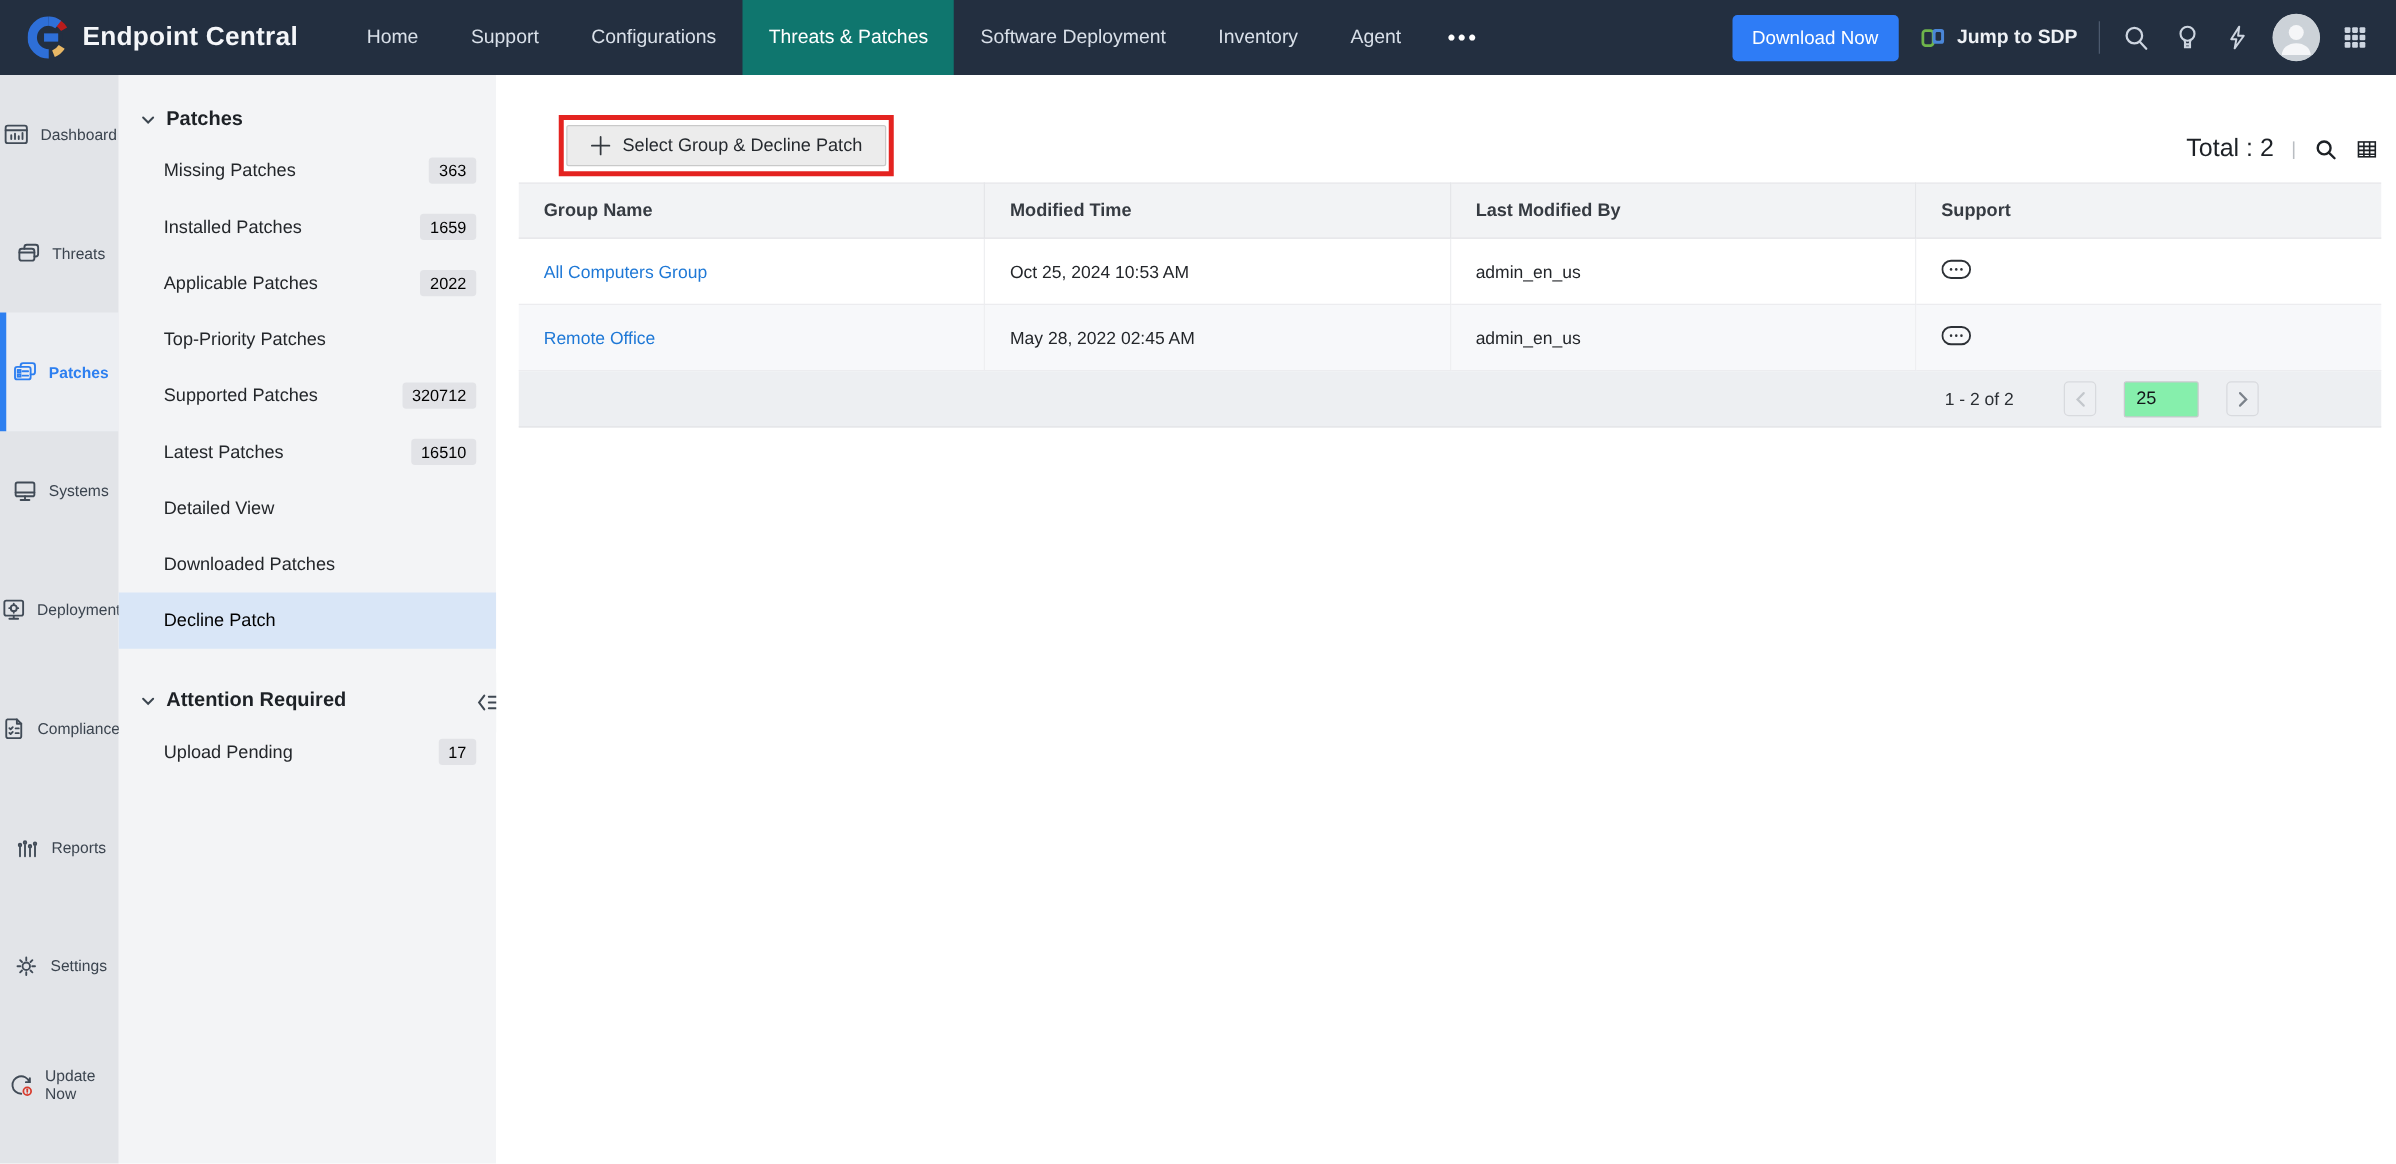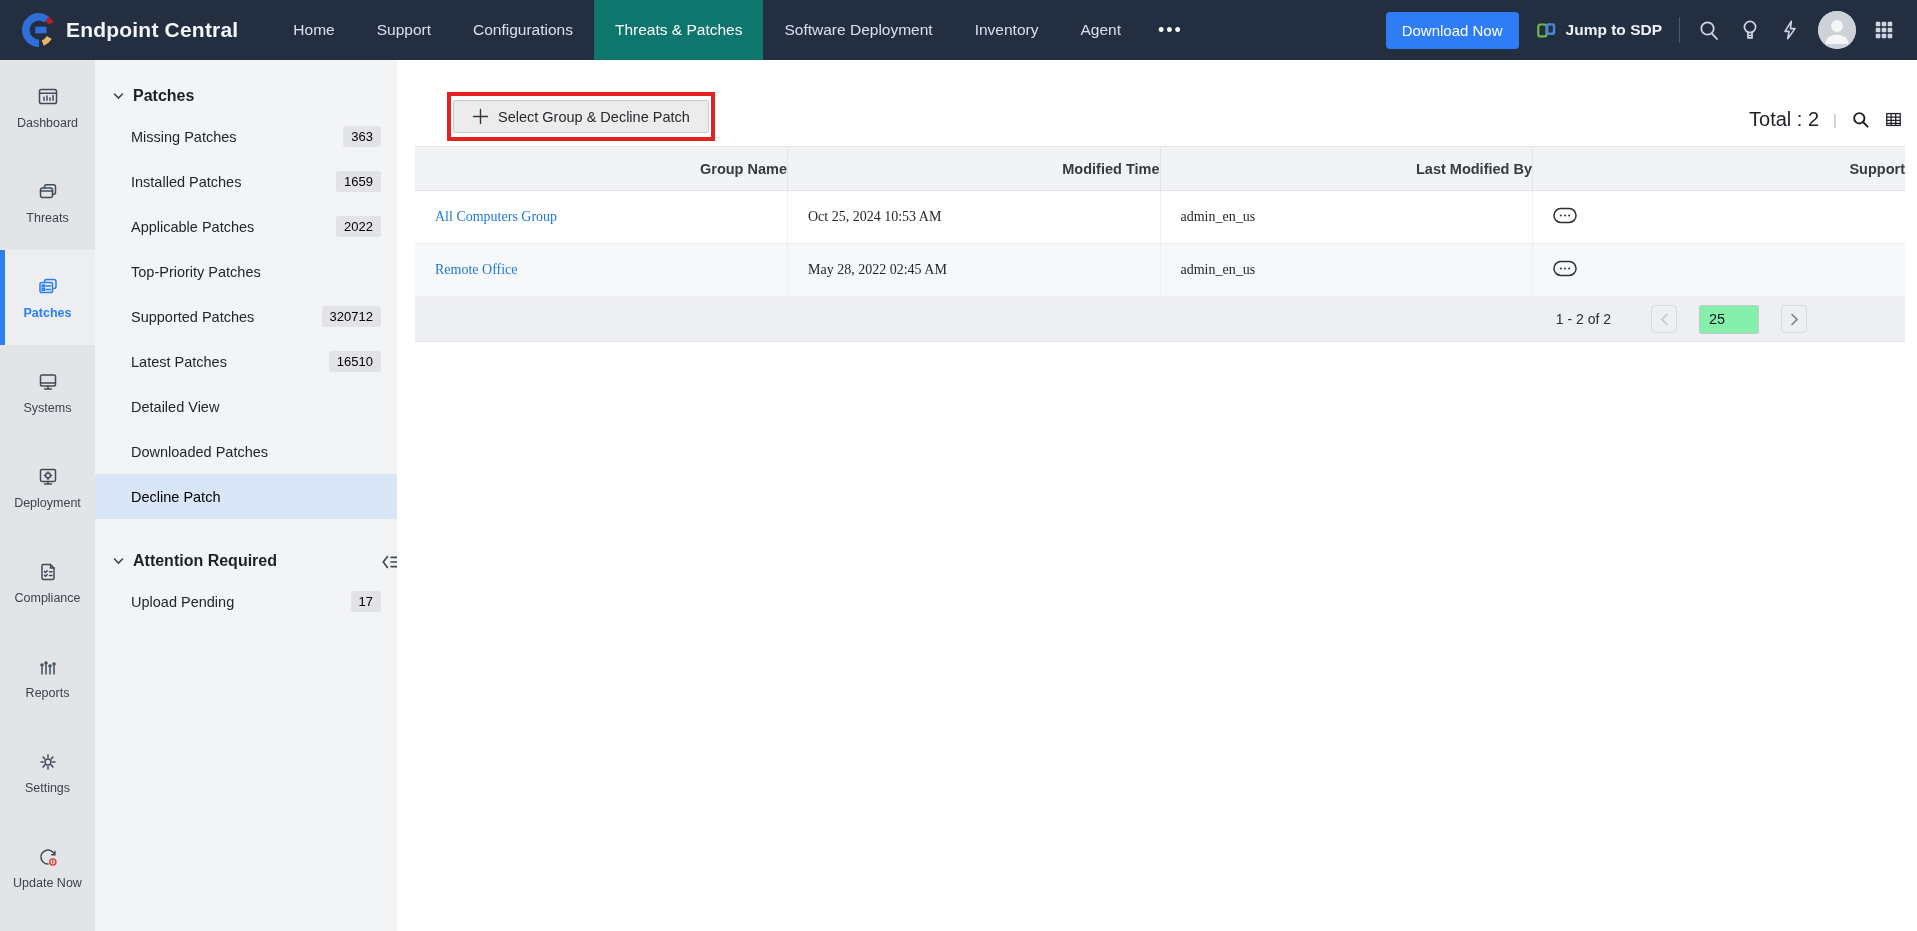--- a/index.html
+++ b/index.html
@@ -21,21 +21,21 @@
   .sdp-text { color:#eef1f5; font-size:15.5px; font-weight:bold; white-space:nowrap; }
   .nav-divider { width:1px; height:26px; background:#4b596d; }
   .icon-btn { display:flex; align-items:center; justify-content:center; cursor:pointer; color:#cdd5e0; }
   .avatar { width:38px; height:38px; border-radius:50%; background:#ccd2d8; overflow:hidden; cursor:pointer; }
 
   
   .layout { flex:1; display:flex; min-height:0; }
 
   
   .rail { width:95px; background:#e2e4e8; display:flex; flex-direction:column; flex-shrink:0; }
-  .rail-item { height:95px; display:flex; flex-direction:column; align-items:center; justify-content:center; gap:7px;
+  .rail-item { height:95px; display:flex; flex-direction:row; align-items:center; justify-content:center; gap:7px;
                color:#414b57; cursor:pointer; border-left:5px solid transparent; padding-right:5px; }
   .rail-item .rail-label { font-size:12.5px; color:#3b444f; }
   .rail-item.active { background:#eceef2; border-left-color:#2d7ff0; }
   .rail-item.active, .rail-item.active .rail-label { color:#2d7ff0; }
   .rail-item.active .rail-label { font-weight:bold; }
 
   
   .panel { width:302px; background:#f3f4f6; flex-shrink:0; position:relative; padding-top:18px; }
   .section-title { display:flex; align-items:center; gap:9px; padding-left:18px; height:36px;
                    font-size:16px; font-weight:bold; color:#1d2126; cursor:pointer; }
@@ -56,25 +56,25 @@
   .select-btn { display:flex; align-items:center; gap:9px; background:#ececec; border:1px solid #c9c9c9; border-radius:2px;
                 height:33px; padding:0 18px; font-size:14.5px; font-family:inherit; color:#25292e; cursor:pointer; white-space:nowrap; }
   .meta-cluster { margin-left:auto; display:flex; align-items:center; gap:14px; color:#1d2126; padding-top:6px; }
   .total-label { font-size:20px; }
   .meta-sep { color:#b9bdc2; font-size:15px; }
   .meta-icon { display:flex; align-items:center; cursor:pointer; color:#1d2126; }
 
   
   .grid-table { margin:13px 12px 0 18px; width:calc(100% - 30px); border-collapse:collapse; table-layout:fixed; }
   .grid-table th { background:#f2f3f5; border-top:1px solid #e3e4e7; border-bottom:1px solid #e3e4e7;
-                   height:44px; text-align:right; font-size:14.5px; color:#363b42; padding-left:20px;
+                   height:44px; text-align:left; font-size:14.5px; color:#363b42; padding-left:20px;
                    border-right:1px solid #e5e6e9; }
   .grid-table th:last-child { border-right:none; }
   .grid-table td { height:53px; font-size:14px; padding-left:20px; border-right:1px solid #eeeff1;
-                   border-bottom:1px solid #ececef; color:#23262a;font-family:Liberation Serif, serif; }
+                   border-bottom:1px solid #ececef; color:#23262a; }
   .grid-table td:last-child { border-right:none; }
   .grid-table tr.alt td { background:#f7f8fa; }
   a.group-link { color:#1e78d6; text-decoration:none; font-size:14px; cursor:pointer; }
   .ellipsis-btn { display:inline-flex; cursor:pointer; color:#2d3136; }
 
   .table-footer { margin:0 12px 0 18px; width:calc(100% - 30px); height:45px; background:#edeff2;
                   display:flex; align-items:center; justify-content:flex-end; gap:22px; padding-right:98px;
                   border-bottom:1px solid #e2e3e6; }
   .range-text { font-size:14px; color:#2b2f34; margin-right:18px; }
   .pg-btn { width:26px; height:28px; border:1px solid #d8dade; border-radius:4px; display:flex; align-items:center;

